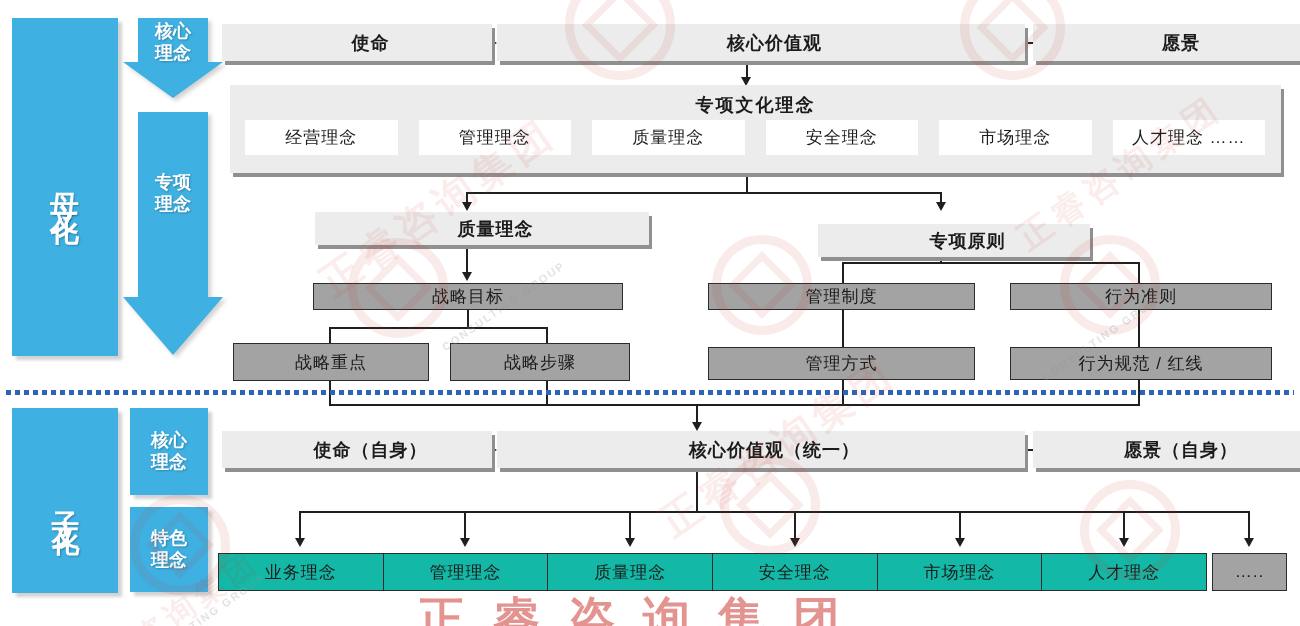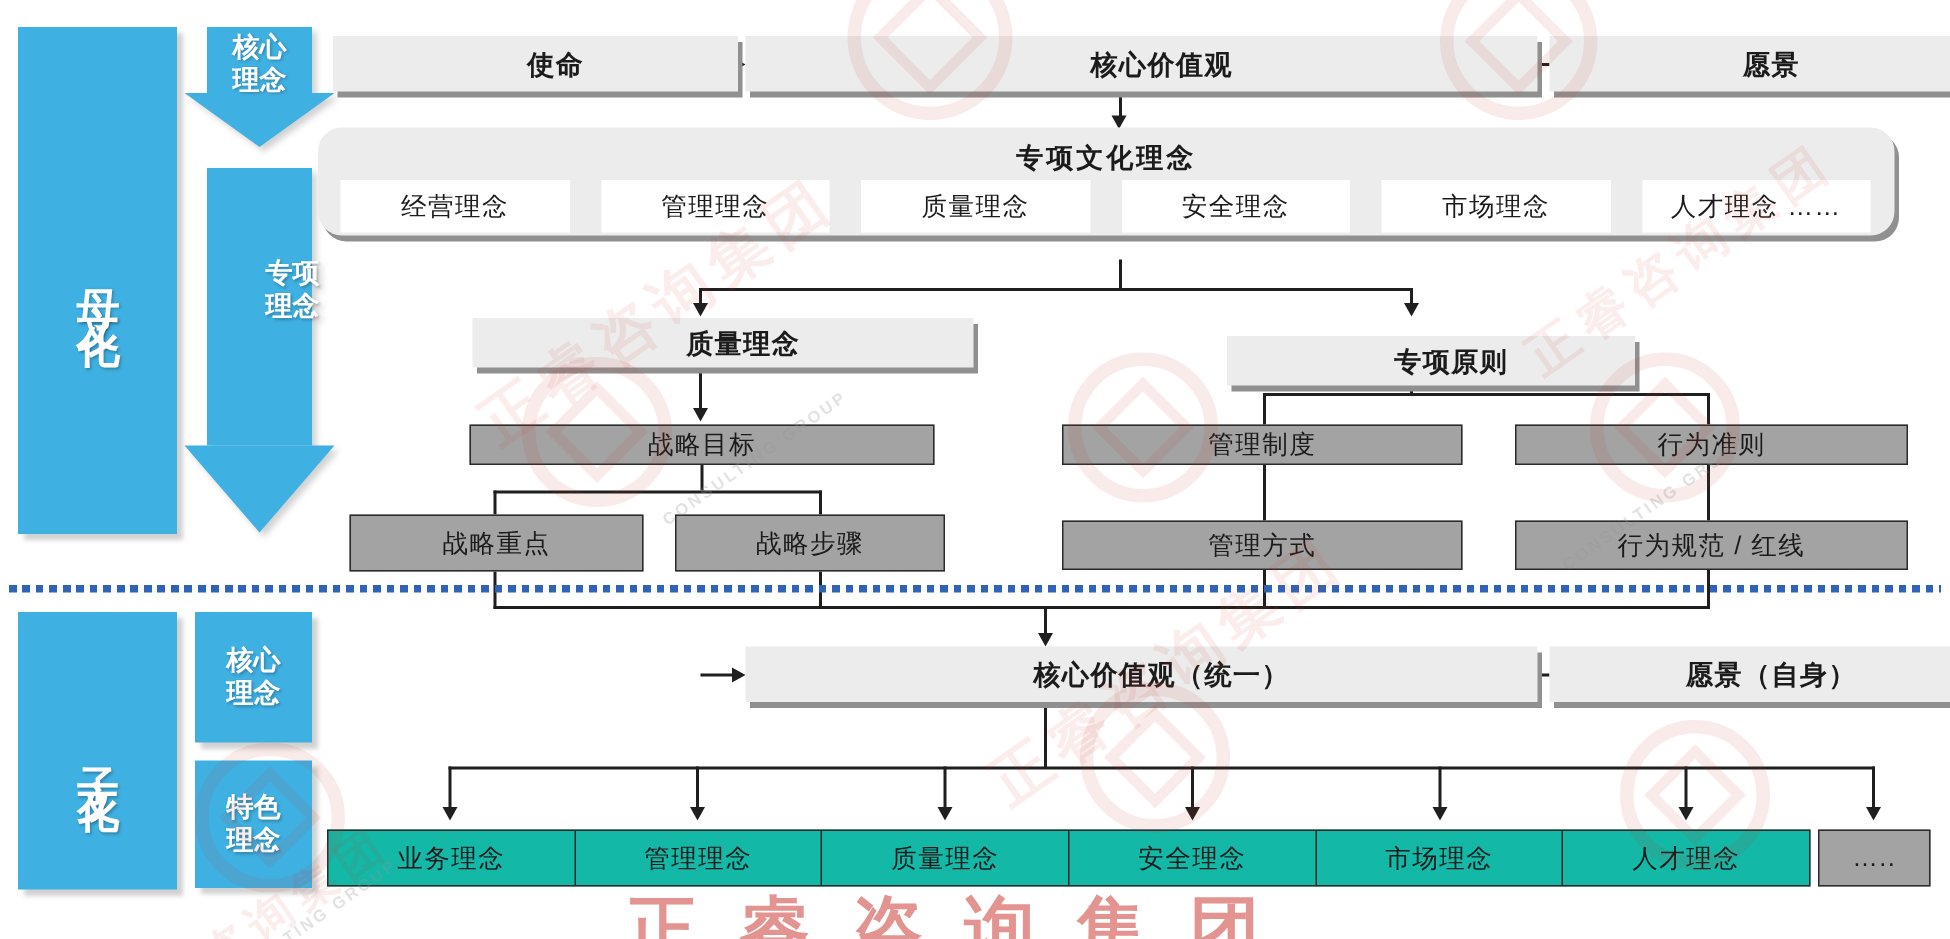--- a/index.html
+++ b/index.html
@@ -153,21 +153,21 @@
     <div class="ba-body" style="top:0;height:44px;"></div>
     <div class="ba-head" style="top:44px;border-top:36px solid #3fb0e2;"></div>
     <div class="ba-label" style="top:3px;">
       <div class="tag-label">核心理念</div>
     </div>
   </div>
 
   <div class="bluearrow" style="left:123px;top:112px;width:100px;height:243px;">
     <div class="ba-body" style="top:0;height:185px;"></div>
     <div class="ba-head" style="top:185px;border-top:58px solid #3fb0e2;"></div>
-    <div class="ba-label" style="top:60px;padding-left:22px;">
+    <div class="ba-label" style="top:60px;">
       <div class="tag-label">专项理念</div>
     </div>
   </div>
 
   <div class="gbox" style="left:222px;top:24px;width:243px;height:37px;">
     <span>使命</span>
   </div>
   <div class="gbox" style="left:497px;top:24px;width:501px;height:37px;">
     <span>核心价值观</span>
   </div>
@@ -175,21 +175,21 @@
     <span>愿景</span>
   </div>
 
   <div class="ln" style="left:467px;top:42px;width:22px;height:2px;"></div>
   <div class="ah-r" style="left:488px;top:38px;"></div>
   <div class="ln" style="left:1011px;top:42px;width:22px;height:2px;"></div>
   <div class="ah-l" style="left:1002px;top:38px;"></div>
   <div class="ln" style="left:746px;top:61px;width:2px;height:17px;"></div>
   <div class="ah-d" style="left:741px;top:77px;"></div>
 
-  <div class="bigbox" style="left:212px;top:85px;width:1051px;height:72px;border-radius:16px;">
+  <div class="bigbox" style="left:230px;top:85px;width:1051px;height:88px;">
     <div class="bigbox-title">专项文化理念</div>
     <div class="bigbox-row">
       <div class="bigbox-item">经营理念</div>
       <div class="bigbox-item">管理理念</div>
       <div class="bigbox-item">质量理念</div>
       <div class="bigbox-item">安全理念</div>
       <div class="bigbox-item">市场理念</div>
       <div class="bigbox-item">人才理念  ……</div>
     </div>
   </div>
@@ -259,20 +259,23 @@
   <div class="bluebar" style="left:12px;top:408px;width:106px;height:185px;">
     <div class="vtext" style="font-size:28px;letter-spacing:8px;">子文化</div>
   </div>
   <div class="bluetag" style="left:130px;top:408px;width:78px;height:87px;">
     <div class="tag-label">核心理念</div>
   </div>
   <div class="bluetag" style="left:130px;top:507px;width:78px;height:85px;">
     <div class="tag-label">特色理念</div>
   </div>
 
+  <div class="gbox" style="left:222px;top:431px;width:243px;height:37px;">
+    <span>使命（自身）</span>
+  </div>
   <div class="gbox" style="left:497px;top:431px;width:501px;height:37px;">
     <span>核心价值观（统一）</span>
   </div>
   <div class="gbox" style="left:1033px;top:431px;width:242px;height:37px;">
     <span>愿景（自身）</span>
   </div>
 
   <div class="ln" style="left:467px;top:449px;width:22px;height:2px;"></div>
   <div class="ah-r" style="left:488px;top:445px;"></div>
   <div class="ln" style="left:1011px;top:449px;width:22px;height:2px;"></div>

